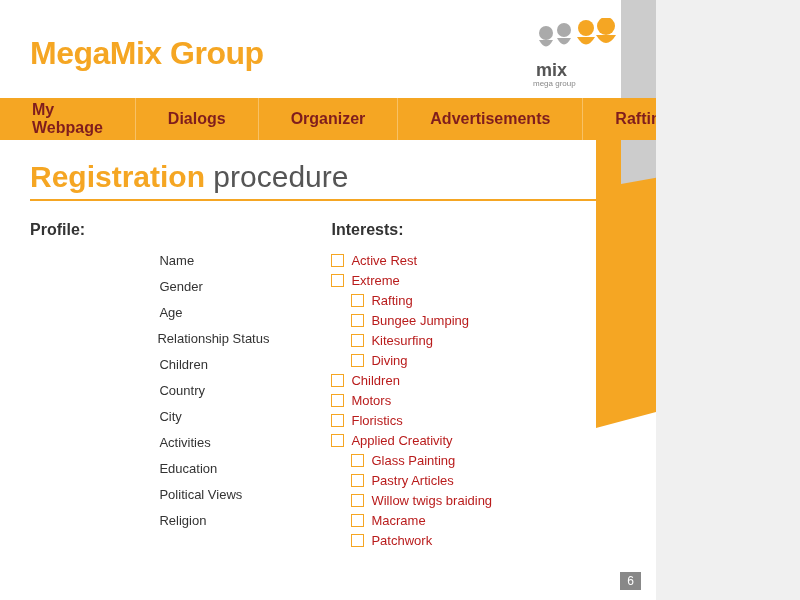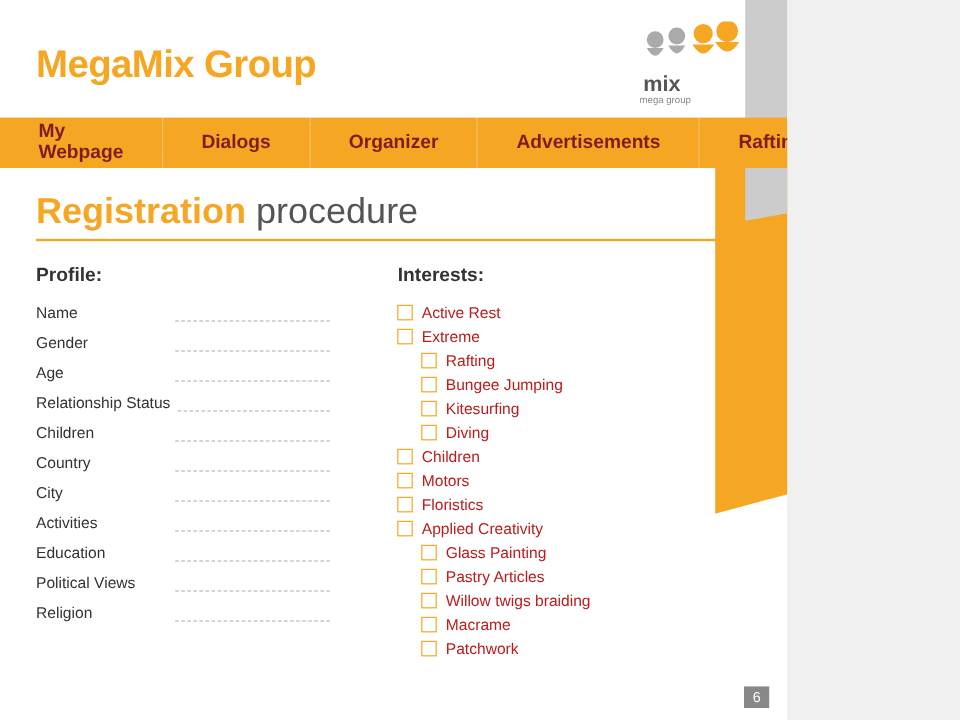--- a/index.html
+++ b/index.html
@@ -149,20 +149,21 @@
       font-weight: bold;
       color: #333;
       margin-bottom: 14px;
     }
 
     
     .profile-field {
       display: flex;
       align-items: flex-end;
       margin-bottom: 10px;
+      flex-direction: column;
     }
 
     .field-label {
       font-size: 13px;
       color: #333;
       white-space: nowrap;
       margin-right: 6px;
       min-width: 110px;
     }
 

